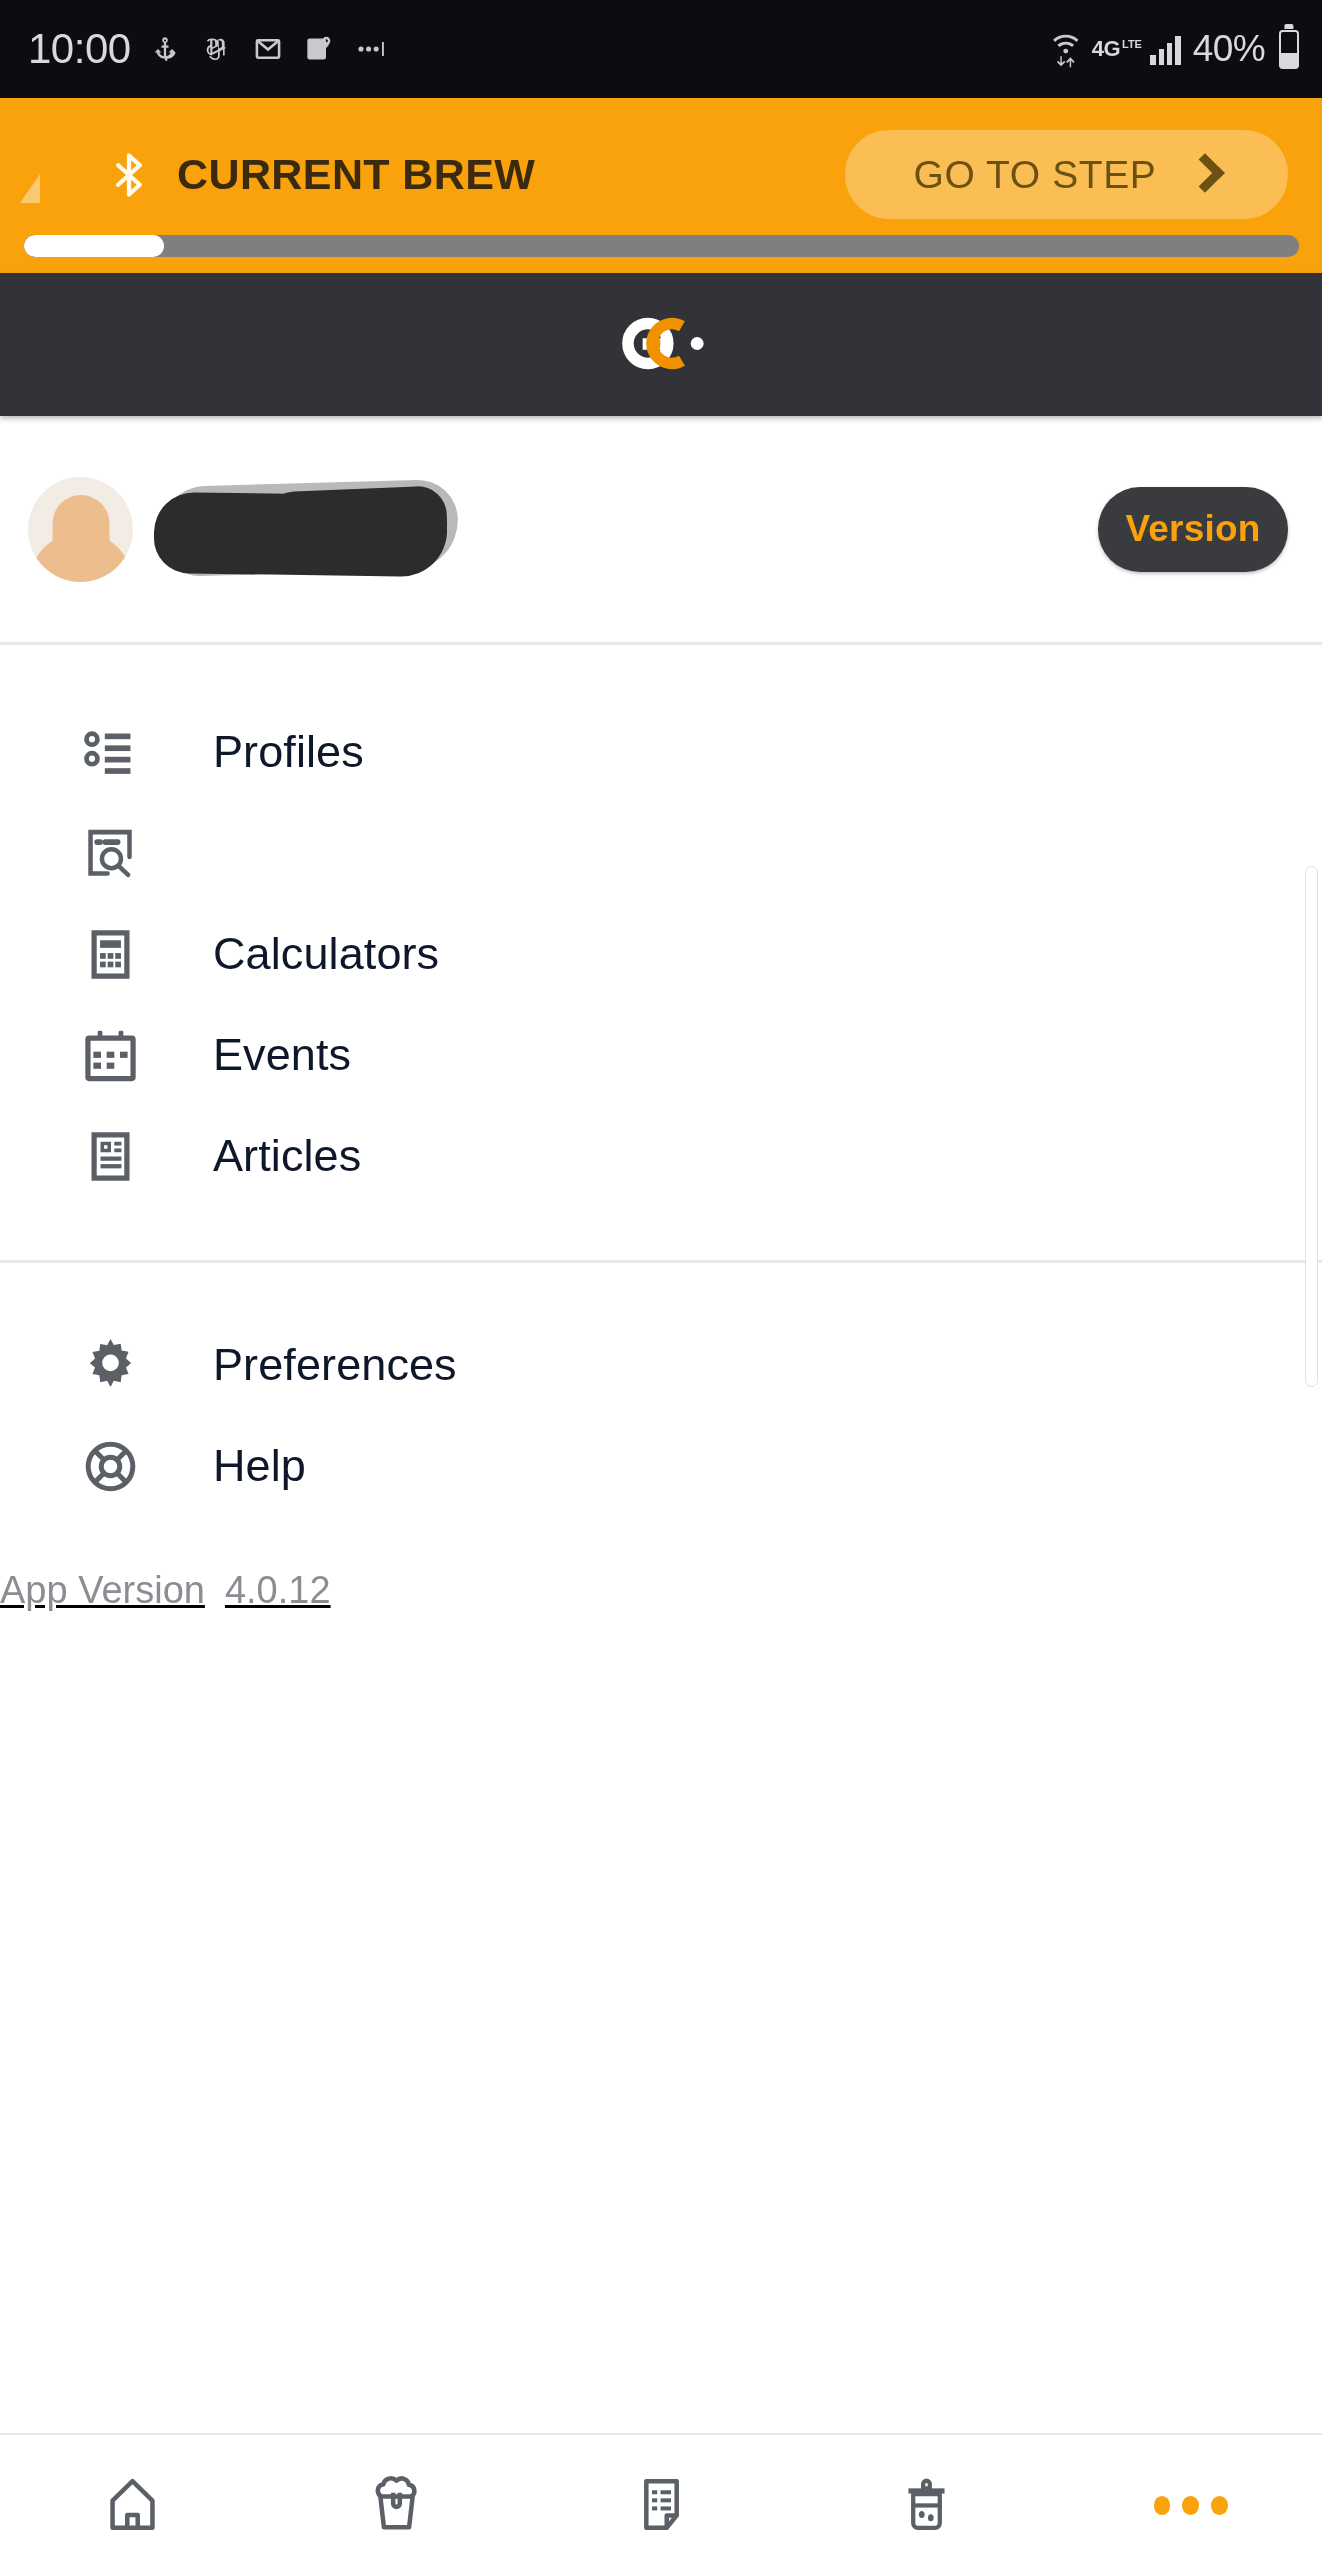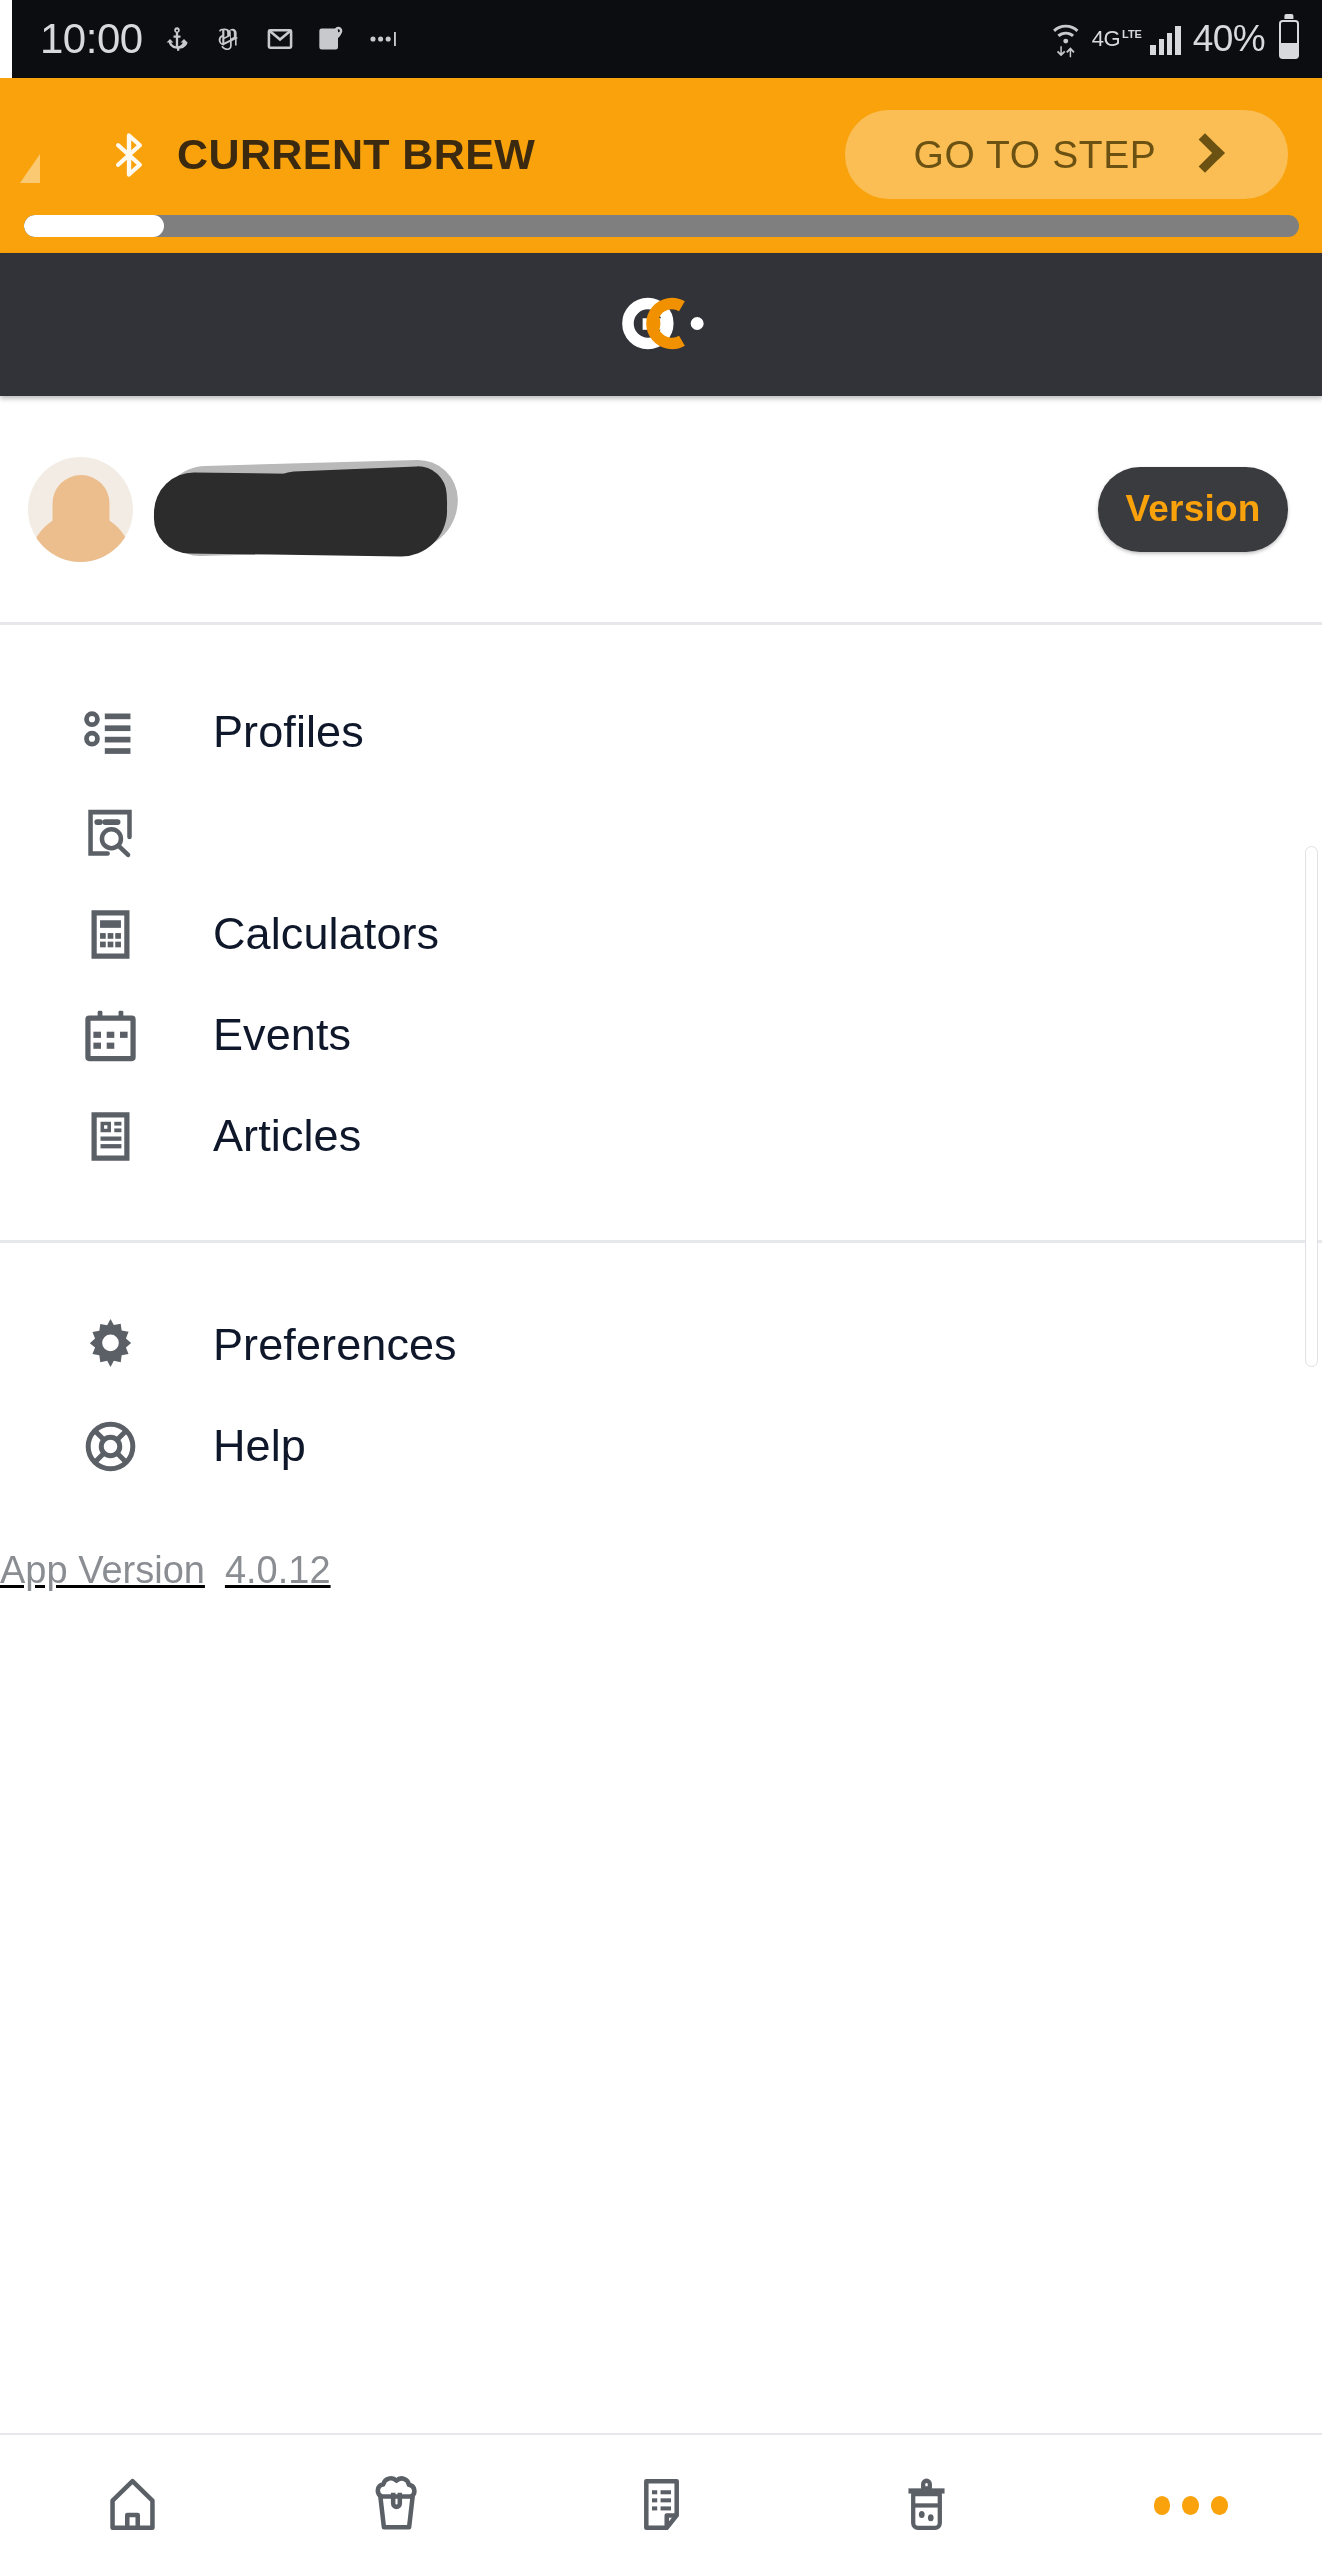--- a/index.html
+++ b/index.html
@@ -13,27 +13,26 @@
     position: relative;
     width: 1323px;
     height: 2576px;
     background: #ffffff;
     display: flex;
     flex-direction: column;
   }
 
   
   .status-bar {
-    height: 78px;
+    height: 98px;
     background: #0c0d10;
     display: flex;
     align-items: center;
     padding: 0 24px 0 28px;
     flex: none;
-    margin-left: 12px;
   }
   .status-left {
     display: flex;
     align-items: center;
     gap: 16.6px;
   }
   .status-clock {
     color: #d8d9dc;
     font-size: 42px;
     font-weight: 400;
@@ -47,21 +46,21 @@
   }
   .status-spacer { flex: 1; }
   .status-right {
     display: flex;
     align-items: center;
     gap: 8.3px;
   }
   .net-label {
     color: #d8d9dc;
     font-size: 22px;
-    font-weight: 400;
+    font-weight: 700;
     line-height: 1;
     letter-spacing: -0.5px;
   }
   .battery-text {
     color: #d8d9dc;
     font-size: 37px;
     letter-spacing: -0.5px;
     margin-left: 3.7px;
   }
 

